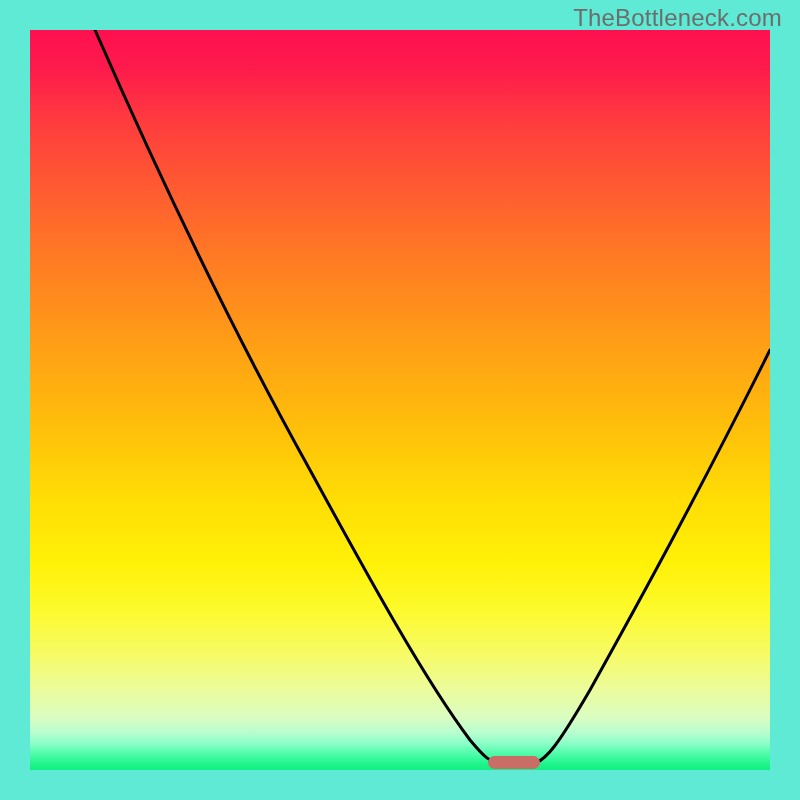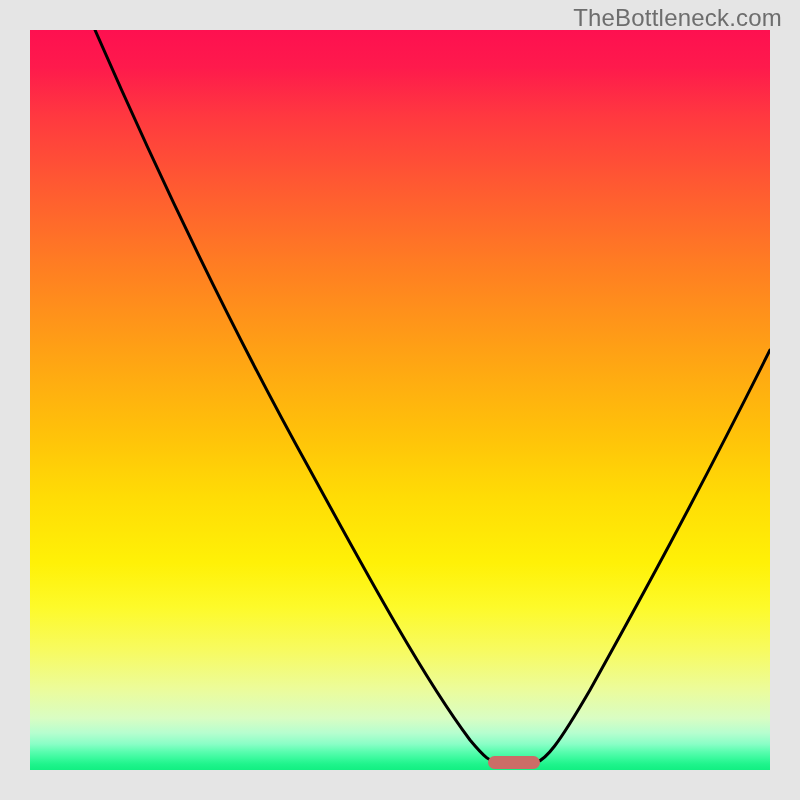--- a/index.html
+++ b/index.html
@@ -8,21 +8,21 @@
     width: 800px;
     height: 800px;
     background: #000;
     overflow: hidden;
     font-family: Arial, Helvetica, sans-serif;
   }
   .frame {
     position: relative;
     width: 800px;
     height: 800px;
-    background: #e5e5e5;
+    background: #5eead4;
   }
   .watermark {
     position: absolute;
     top: 4px;
     right: 18px;
     color: #6d6d6d;
     font-size: 24px;
     font-weight: 400;
     letter-spacing: 0.2px;
     font-family: Arial, Helvetica, sans-serif;

